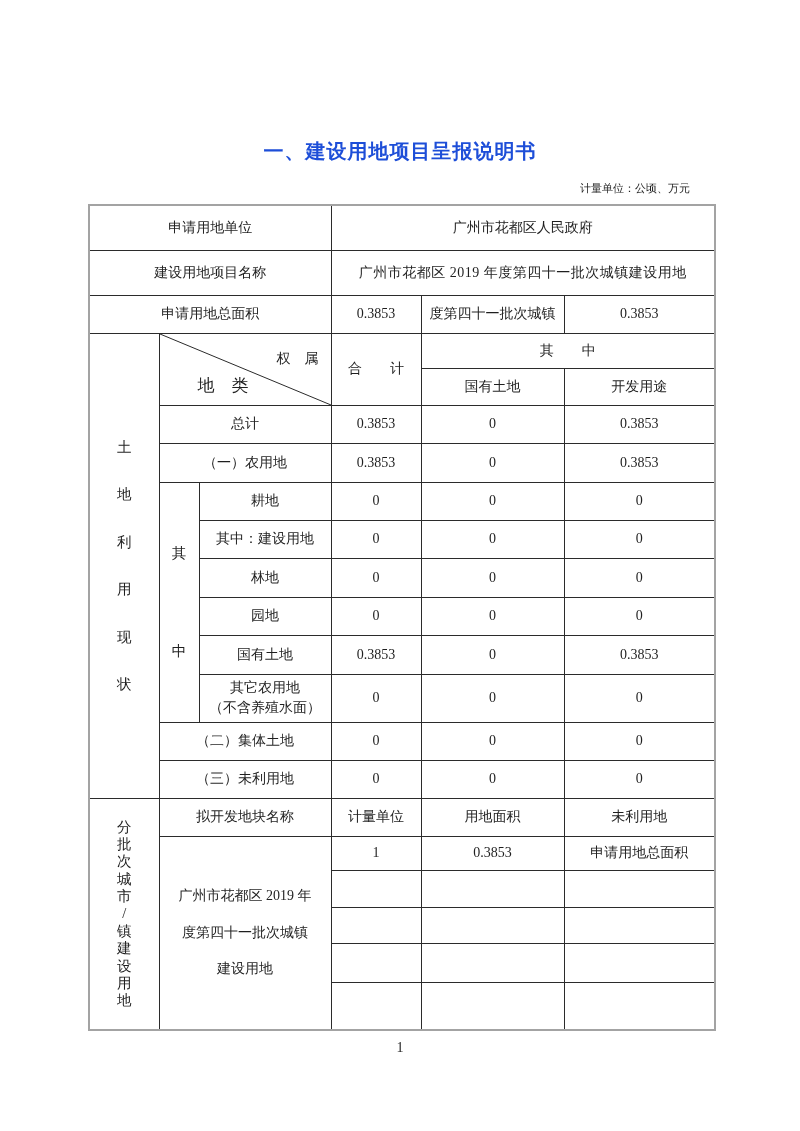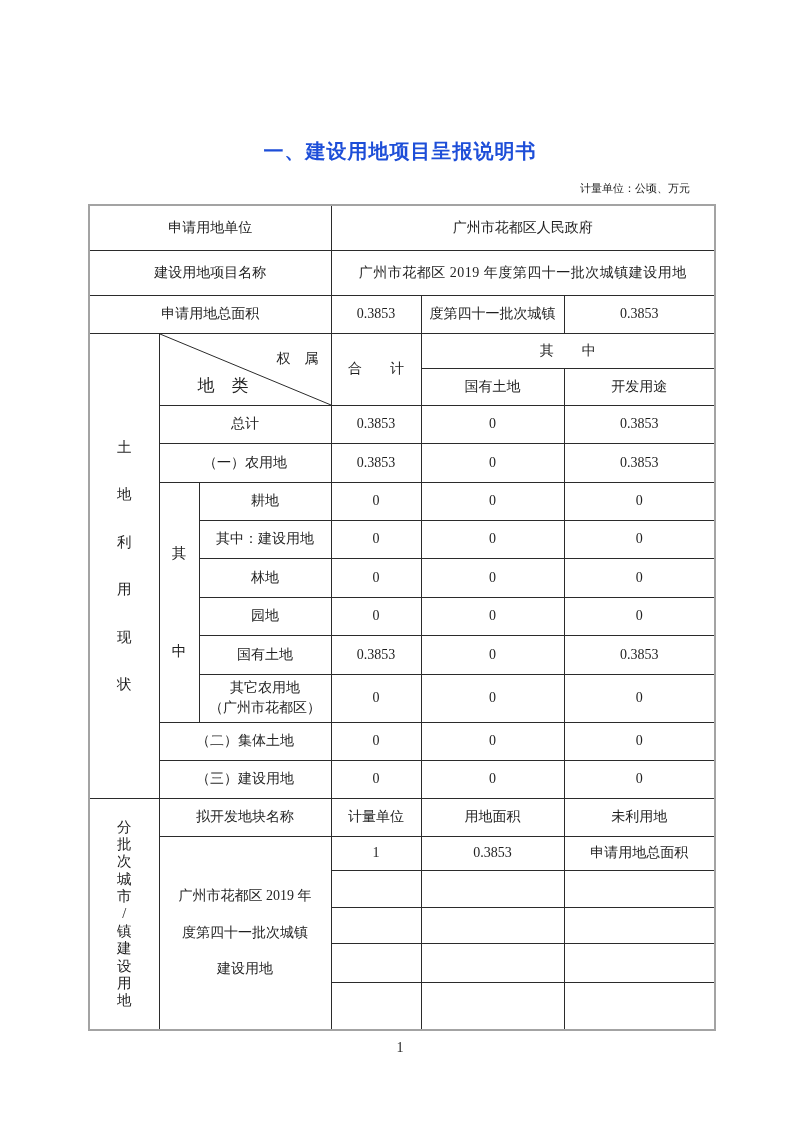--- a/index.html
+++ b/index.html
@@ -165,33 +165,33 @@
       <td>0</td>
     </tr>
     <tr style="height:39px">
       <td>国有土地</td>
       <td>0.3853</td>
       <td>0</td>
       <td>0.3853</td>
     </tr>
     <tr style="height:48px">
       <td class="preline">其它农用地
-（广州市花都区）</td>
+（不含养殖水面）</td>
       <td>0</td>
       <td>0</td>
       <td>0</td>
     </tr>
     <tr style="height:38px">
       <td colspan="2">（二）集体土地</td>
       <td>0</td>
       <td>0</td>
       <td>0</td>
     </tr>
     <tr style="height:38px">
-      <td colspan="2">（三）建设用地</td>
+      <td colspan="2">（三）未利用地</td>
       <td>0</td>
       <td>0</td>
       <td>0</td>
     </tr>
 
     <tr style="height:38px">
       <td rowspan="6" class="v-cell">
         <span class="vlabel" style="height:188px">
             <div>分</div>
             <div>批</div>

